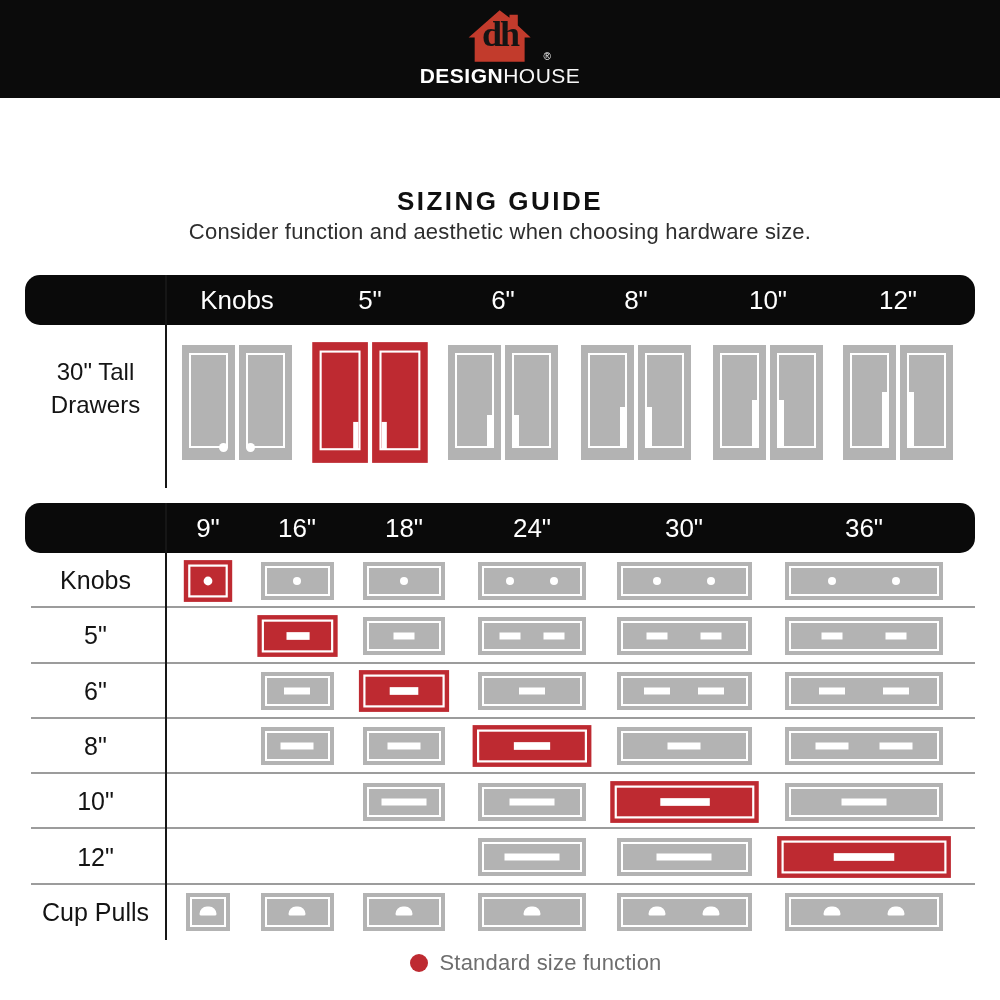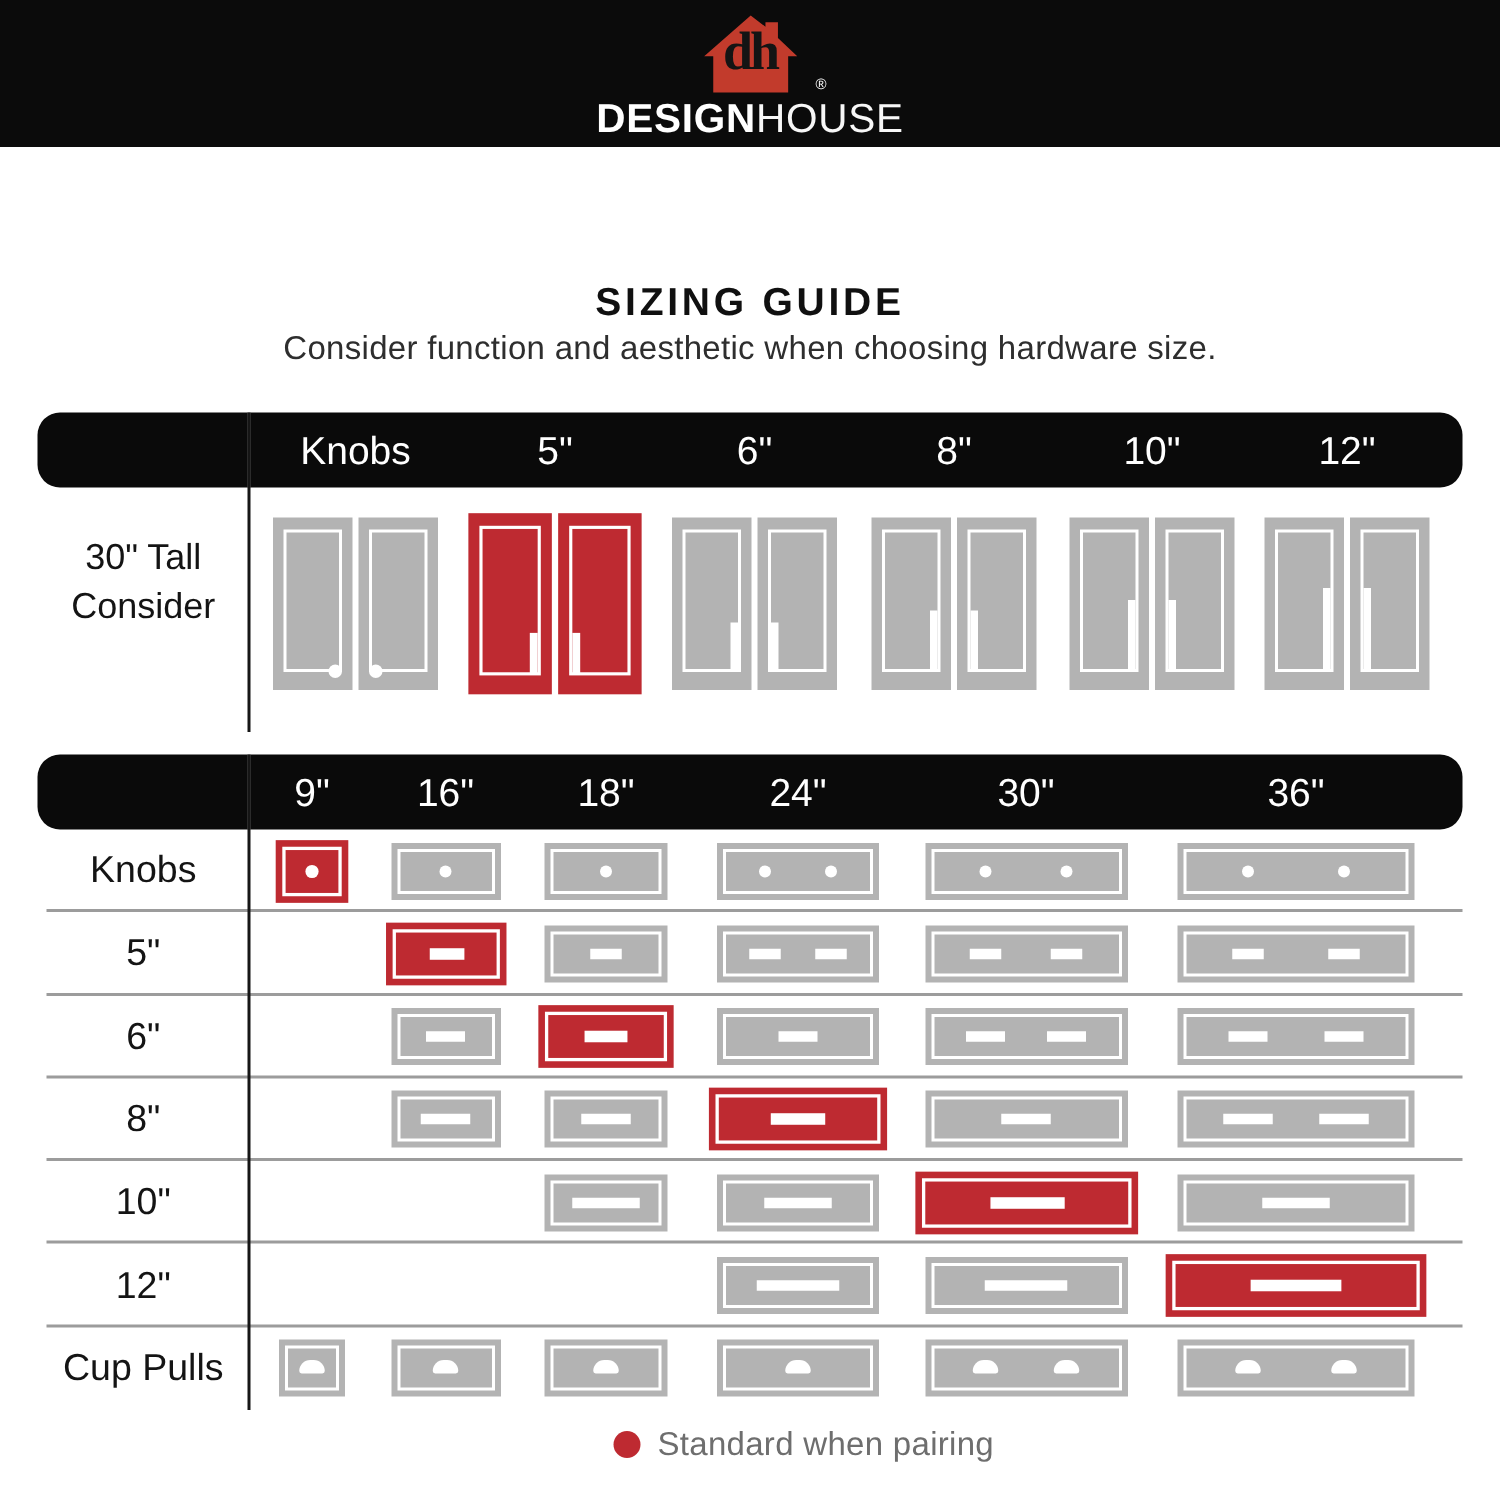--- a/index.html
+++ b/index.html
@@ -8,21 +8,21 @@
 
   
   .brand-band{position:absolute;left:0;top:0;width:1000px;height:98px;background:#0b0b0b;}
   .logo{position:absolute;left:50%;top:8px;transform:translateX(-50%);text-align:center;}
   .logo-house{position:relative;width:78px;height:56px;margin:0 auto;}
   .logo-house svg{position:absolute;left:0;top:0;}
   .monogram{position:absolute;left:50%;top:8px;transform:translateX(-50%);
             font-family:"Liberation Serif",serif;font-weight:700;font-size:36px;
             letter-spacing:-2px;color:#141414;line-height:1;}
   .regmark{position:absolute;right:-12px;bottom:2px;color:#fff;font-size:10px;}
-  .brand-name{color:#fff;font-size:27px;letter-spacing:.5px;margin-top:0;white-space:nowrap;}
+  .brand-name{color:#fff;font-size:21px;letter-spacing:.5px;margin-top:0;white-space:nowrap;}
   .brand-name .bold{font-weight:700;}
   .brand-name .light{font-weight:300;opacity:.97;}
 
   
   .page-title{position:absolute;left:0;top:120px;width:1000px;text-align:center;
               font-size:56px;font-weight:700;letter-spacing:-.5px;color:#101010;}
   .page-subtitle{position:absolute;left:0;top:186px;width:1000px;text-align:center;
               font-size:26px;font-weight:700;letter-spacing:2.5px;color:#101010;}
   .tagline{position:absolute;left:0;top:219px;width:1000px;text-align:center;
               font-size:22px;font-weight:300;color:#2e2e2e;letter-spacing:.2px;}
@@ -112,21 +112,21 @@
     <div class="col-label" style="left: 212px;">Knobs</div>
         <div class="col-label" style="left: 345px;">5"</div>
         <div class="col-label" style="left: 478px;">6"</div>
         <div class="col-label" style="left: 611px;">8"</div>
         <div class="col-label" style="left: 743px;">10"</div>
         <div class="col-label" style="left: 873px;">12"</div>
       </div>
     <div id="doors-area">
       <div id="doors-row-label">
           <div class="rl-line">30" Tall</div>
-          <div class="rl-line">Consider</div>
+          <div class="rl-line">Drawers</div>
         </div>
     <div class="door-pair" style="left: 157px;">
           <div class="door left">
             <div class="door-panel"></div>
             <div class="door-knob"></div>
           </div>
           <div class="door right">
             <div class="door-panel"></div>
             <div class="door-knob"></div>
           </div>
@@ -369,16 +369,16 @@
             <div class="dcup" style="left: 30%;"></div>
             <div class="dcup" style="left: 70%;"></div>
           </div>
         </div>
       </div>
     <div class="vline"></div>
   </div>
 
   <div class="legend">
     <span class="legend-dot"></span>
-    <span class="legend-label">Standard when pairing</span>
+    <span class="legend-label">Standard size function</span>
   </div>
 
 </div>
 
 </body></html>

